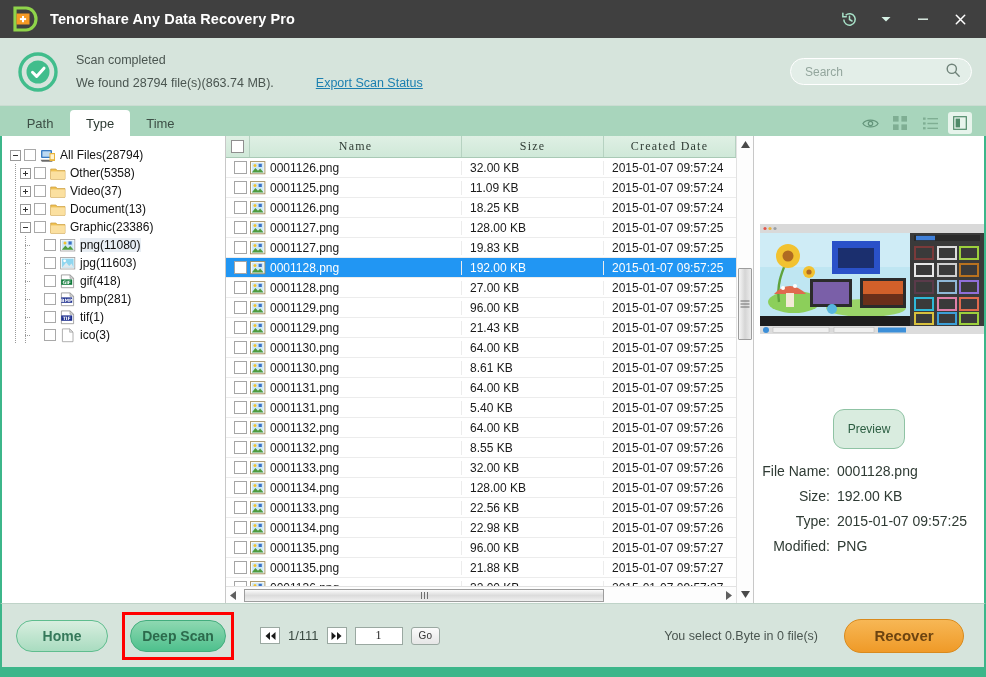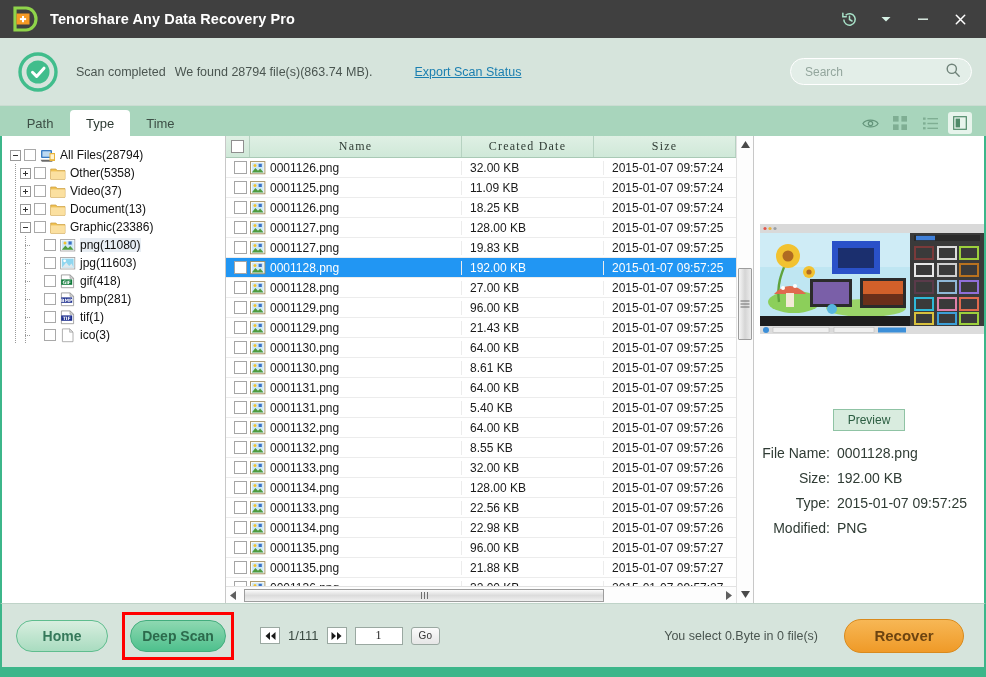--- a/index.html
+++ b/index.html
@@ -41,21 +41,21 @@
 
   
   .banner {
     height: 68px; flex: 0 0 68px;
     background: #d6e4dc;
     display: flex; align-items: center;
     padding: 0 14px 0 16px;
     border-bottom: 1px solid #cbdcd2;
   }
   .check-wrap { flex: 0 0 44px; width: 44px; height: 44px; margin-right: 16px;}
-  .banner-text { display: flex; flex-direction: row; gap: 9px; }
+  .banner-text { display: flex; flex-direction: column; gap: 9px; }
   .banner-line1 { font-size: 12.5px; color: #4a5550; }
   .banner-line2 { font-size: 12.5px; color: #4a5550; display: flex; align-items: baseline; }
   .banner-found { white-space: pre; }
   .export-link {
     color: #1b7fb0; text-decoration: underline; margin-left: 42px;
     font-size: 12.5px; cursor: pointer;
   }
   .search-box {
     margin-left: auto;
     width: 182px; height: 27px;
@@ -228,21 +228,21 @@
     padding: 0;
   }
   .thumb-area {
     margin-top: 88px; height: 110px; width: 100%;
     position: relative; overflow: hidden; background:#fff;
   }
   .preview-btn-wrap { margin-top: 75px; display:flex; justify-content:center; }
   .preview-btn {
     background: #d9ecdf; border: 1px solid #8fc3a4;
     color: #2b5d41; font-size: 12px;
-    padding: 3px 14px; border-radius: 0; cursor: pointer;
+    padding: 12px 14px; border-radius: 11px; cursor: pointer;
     font-family: "Liberation Sans", sans-serif;
   }
   .meta { margin-top: 14px; padding: 0 14px 0 0; font-size: 14px; color: #333; }
   .meta-row { display: flex; margin-bottom: 9px; }
   .meta-key { width: 76px; flex: 0 0 76px; text-align: right; color:#2f3b34; }
   .meta-val { margin-left: 7px; color:#2f3b34; }
 
   
   .footer {
     height: 64px; flex: 0 0 64px;
@@ -542,22 +542,22 @@
     </div>
 
     <div class="list-pane">
       <div class="list-scrollwrap">
         <div class="list-inner">
           <div class="lhead">
             <div class="hcell c-check">
               <span class="hcb"></span>
             </div>
             <div class="hcell c-name">Name</div>
+            <div class="hcell c-size">Size</div>
             <div class="hcell c-date">Created Date</div>
-            <div class="hcell c-size">Size</div>
           </div>
           <div class="rows" id="rows-host">
               <div class="lrow">
                 <div class="cell c-check">
                   <span class="rcb"></span>
                 </div>
                 <div class="cell c-name">
                   <span class="fileicon"><svg width="16" height="14" viewBox="0 0 16 14">
                       <rect x="0.5" y="0.6" width="14.4" height="12.2" fill="#fff" stroke="#a08c5c" stroke-width="0.9"></rect>
                       <rect x="1.8" y="1.9" width="11.8" height="9.6" fill="#cfe9f7"></rect>

